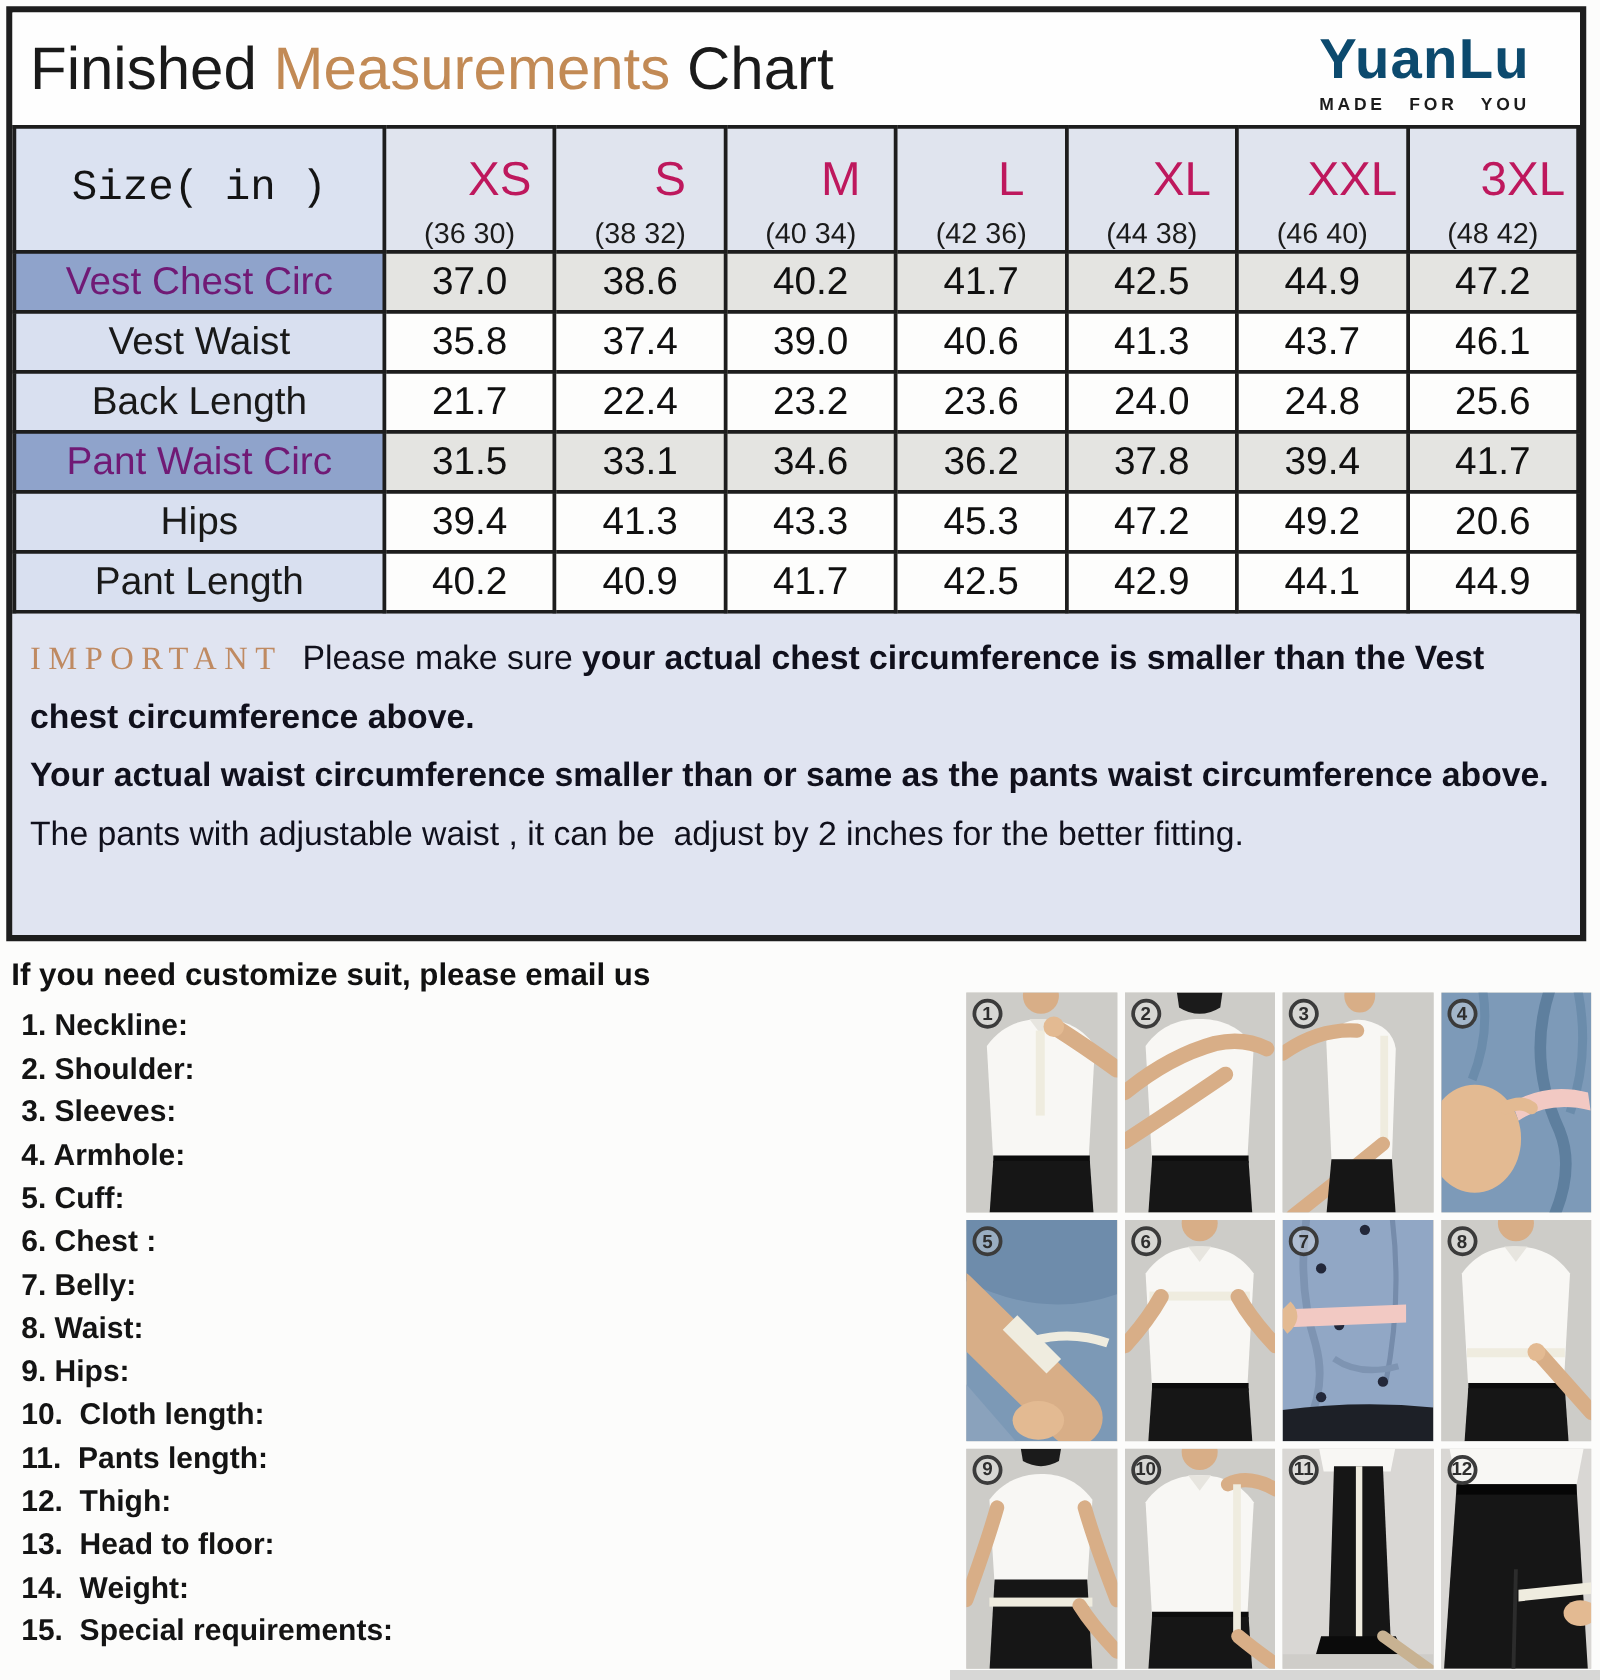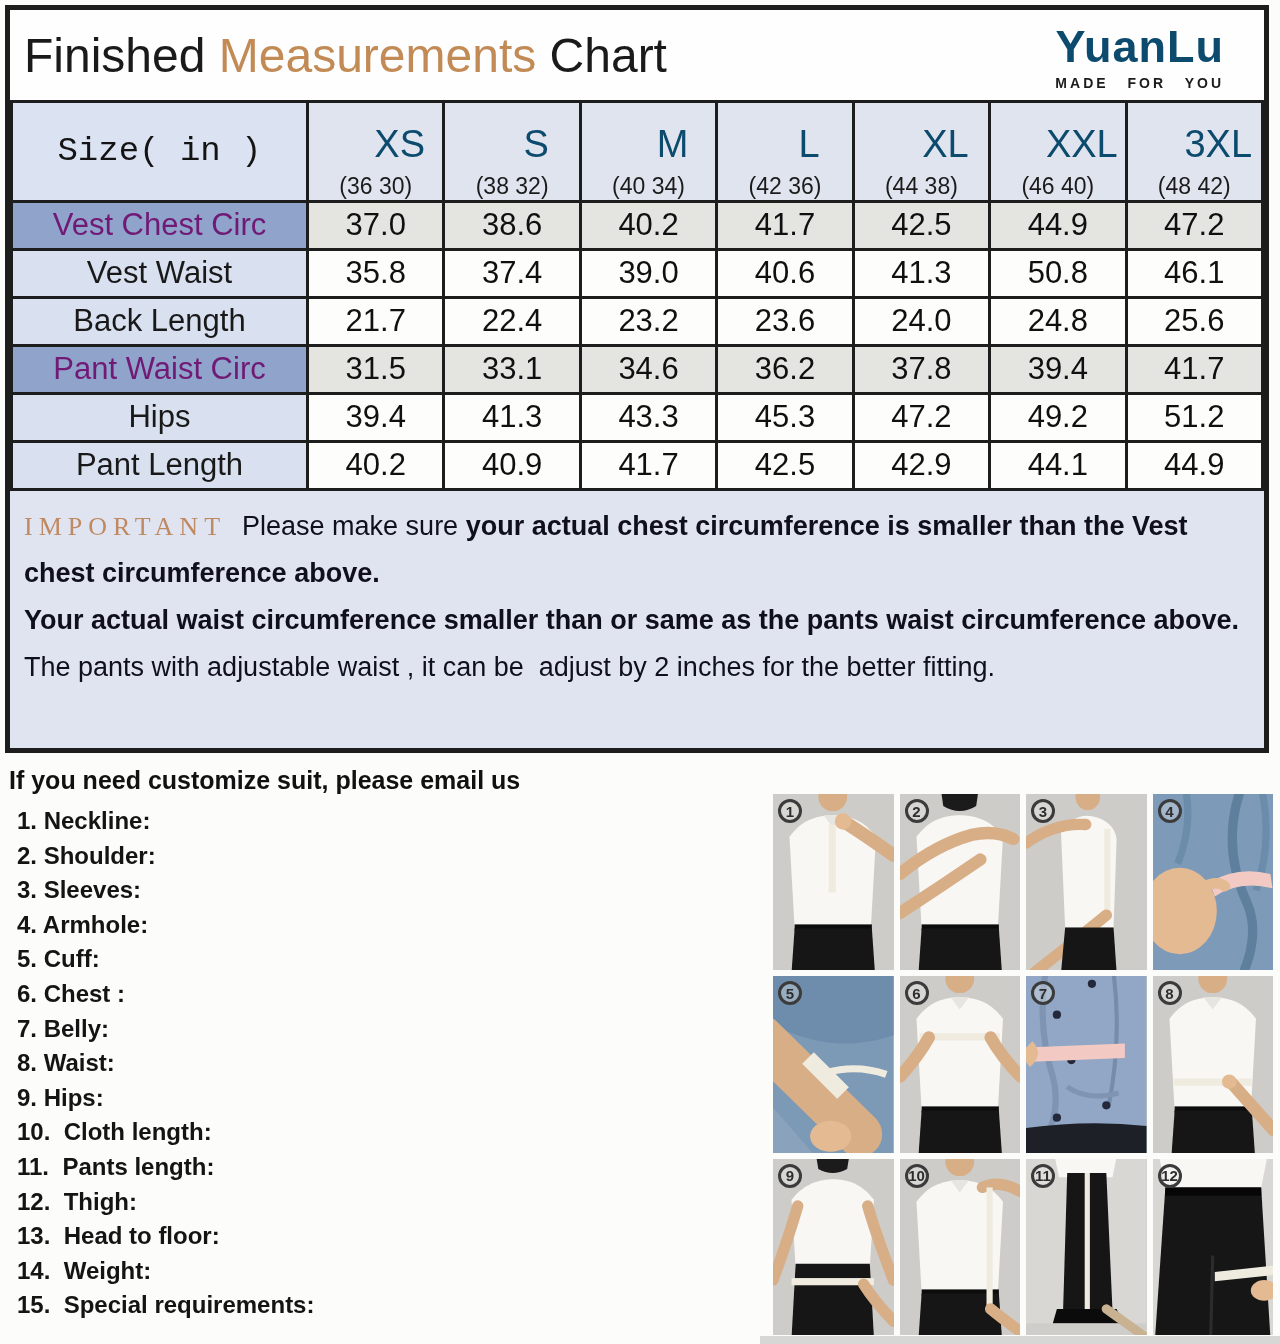--- a/index.html
+++ b/index.html
@@ -26,21 +26,21 @@
   .brand-name{font-size:45px;font-weight:bold;color:#0c4a6e;letter-spacing:1px;line-height:1;}
   .brand-tagline{font-size:14px;font-weight:bold;color:#1c1c1c;letter-spacing:3px;word-spacing:12px;margin-top:6px;}
 
   
   table.size-table{border-collapse:collapse;width:100%;table-layout:fixed;flex:0 0 auto;}
   table.size-table th,table.size-table td{
     border:3px solid #1d1d1d;text-align:center;vertical-align:middle;padding:0;
   }
   .corner-cell{background:#dbe2f1;font-size:34px;font-weight:normal;color:#141414;font-family:Liberation Mono, monospace;}
   .col-head{background:#e0e4ee;height:96px;font-weight:normal;}
-  .col-head .sz{display:block;font-size:38px;color:#0c4a6e;line-height:1.15;margin-top:20px;padding-left:48px;}
+  .col-head .sz{display:block;font-size:38px;color:#be185d;line-height:1.15;margin-top:20px;padding-left:48px;}
   .col-head .sub{display:block;font-size:23px;color:#1b1b1b;margin-top:6px;}
   tr.data-row{height:48px;}
   tr.data-row th{font-size:31px;font-weight:normal;}
   tr.data-row td{font-size:31px;color:#101010;}
   tr.row-hl th{background:#8fa3cb;color:#701a75;}
   tr.row-hl td{background:#e4e4e1;}
   tr.row-lt th{background:#d9e0f0;color:#191919;}
   tr.row-lt td{background:#fdfdfc;}
 
   
@@ -144,21 +144,21 @@
             <td>44.9</td>
             <td>47.2</td>
           </tr>
           <tr class="data-row row-lt">
             <th>Vest Waist</th>
             <td>35.8</td>
             <td>37.4</td>
             <td>39.0</td>
             <td>40.6</td>
             <td>41.3</td>
-            <td>50.8</td>
+            <td>43.7</td>
             <td>46.1</td>
           </tr>
           <tr class="data-row row-lt">
             <th>Back Length</th>
             <td>21.7</td>
             <td>22.4</td>
             <td>23.2</td>
             <td>23.6</td>
             <td>24.0</td>
             <td>24.8</td>
@@ -175,21 +175,21 @@
             <td>41.7</td>
           </tr>
           <tr class="data-row row-lt">
             <th>Hips</th>
             <td>39.4</td>
             <td>41.3</td>
             <td>43.3</td>
             <td>45.3</td>
             <td>47.2</td>
             <td>49.2</td>
-            <td>51.2</td>
+            <td>20.6</td>
           </tr>
           <tr class="data-row row-lt">
             <th>Pant Length</th>
             <td>40.2</td>
             <td>40.9</td>
             <td>41.7</td>
             <td>42.5</td>
             <td>42.9</td>
             <td>44.1</td>
             <td>44.9</td>

